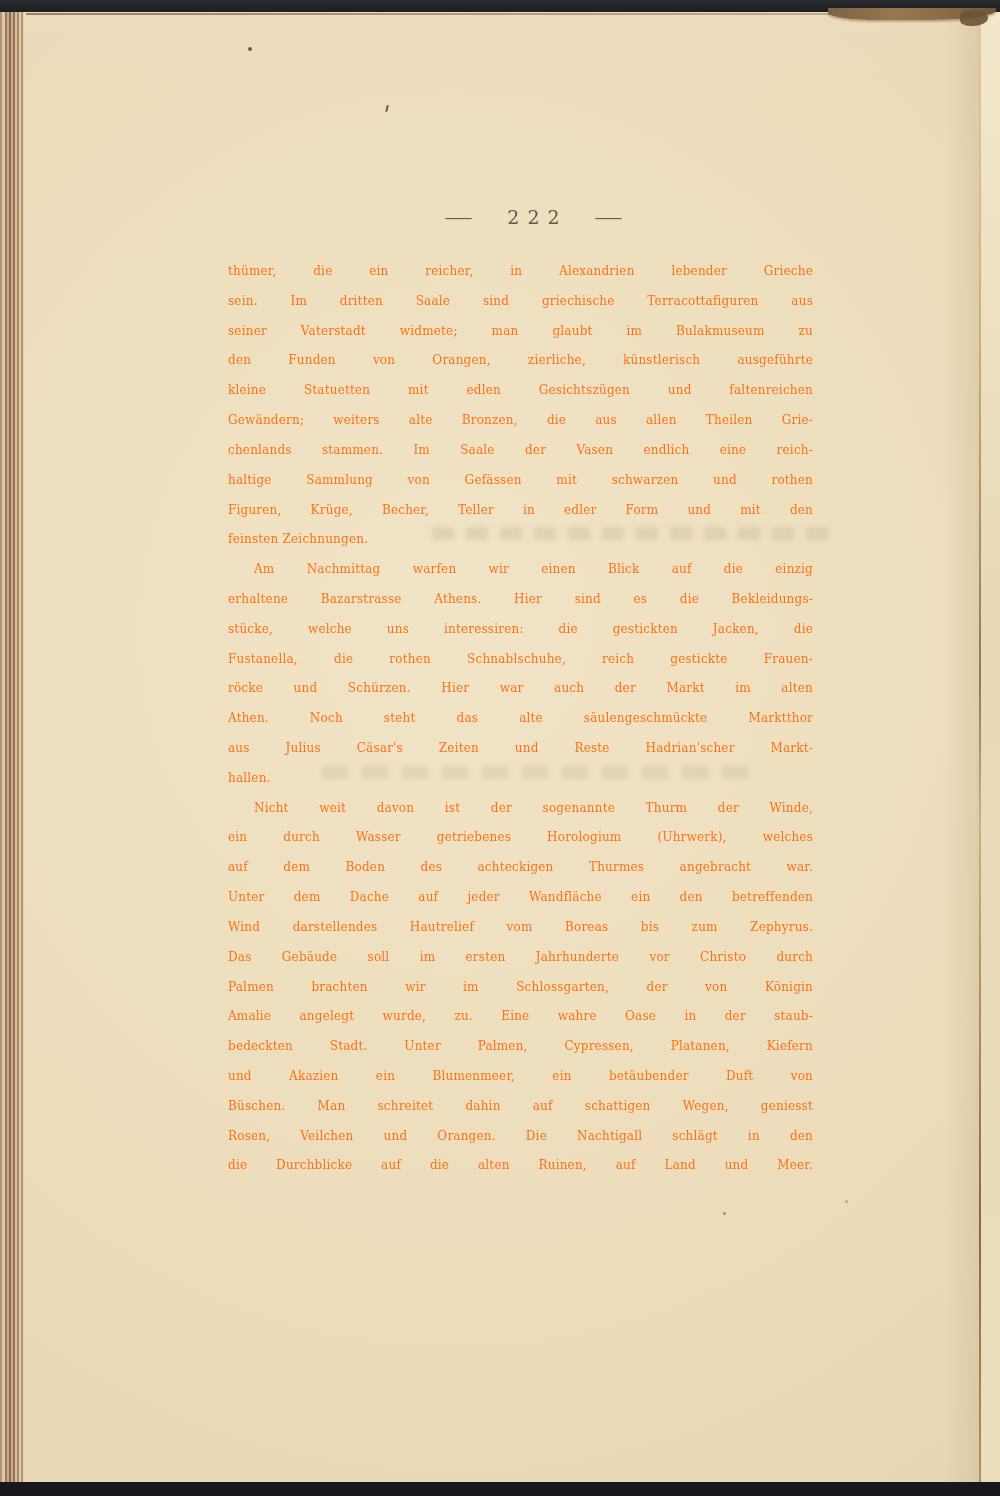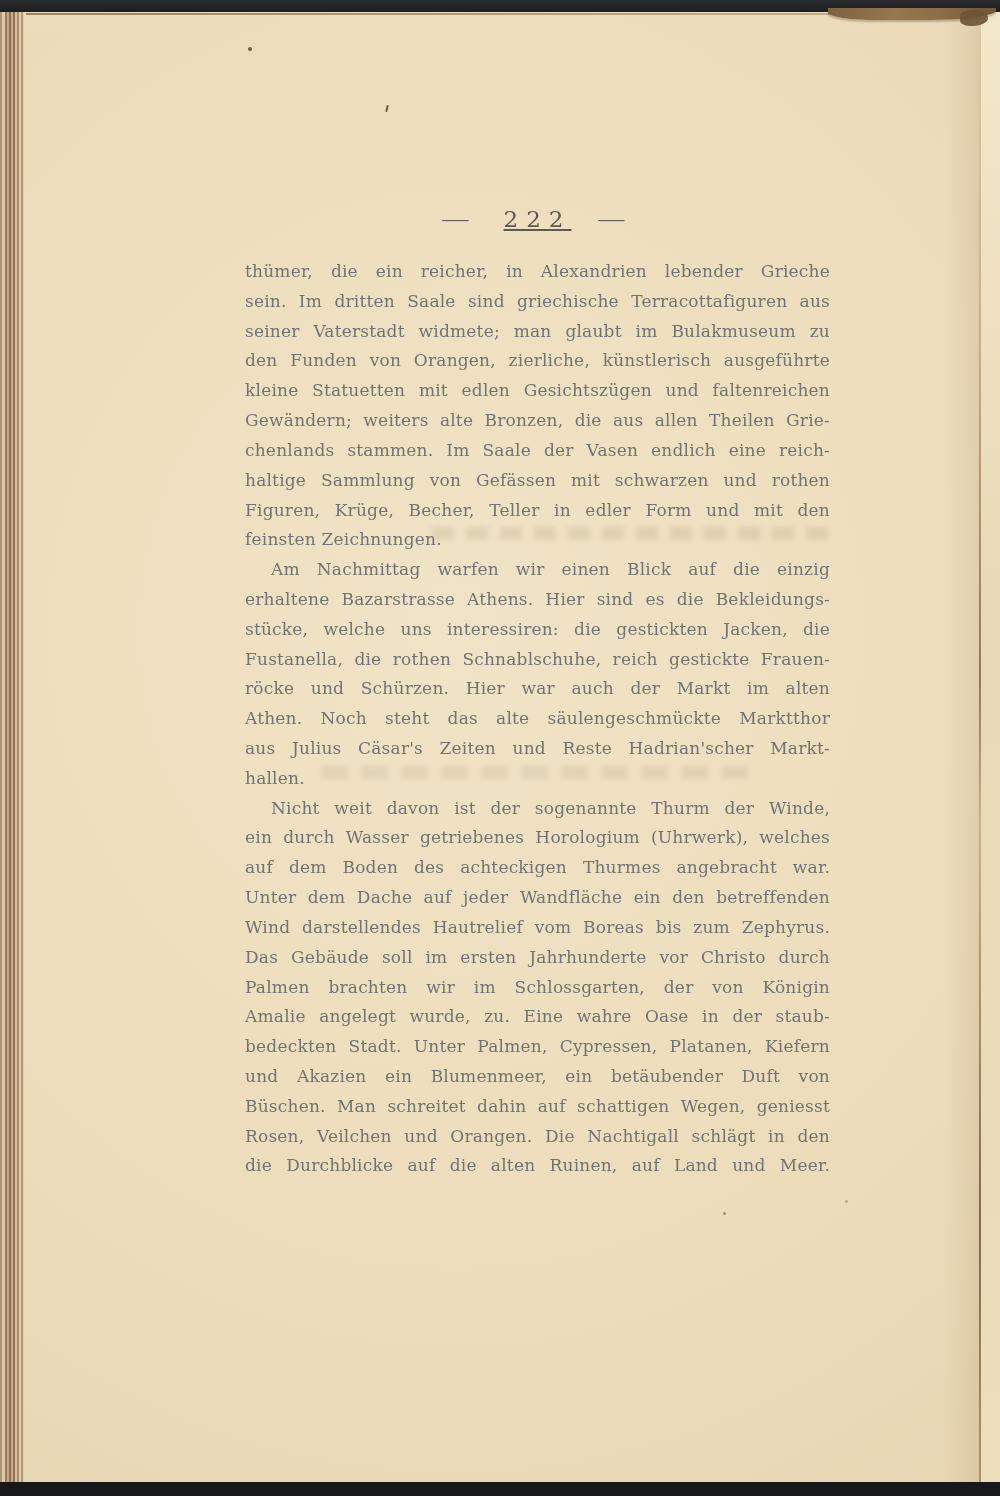--- a/index.html
+++ b/index.html
@@ -57,25 +57,25 @@
     position:absolute;bottom:0;left:0;width:1000px;height:15px;
     background:#17181b;box-shadow:0 -2px 3px rgba(60,45,25,.45);
   }
   
   .running-head{
     position:absolute;top:206px;left:241px;width:585px;
     display:flex;justify-content:center;align-items:center;gap:40px;
     color:#5d5950;font-size:17px;
   }
   .running-head .dash{transform:scaleX(1.7);display:inline-block;}
-  .running-head .pagenum{letter-spacing:8px;margin-right:-8px;font-size:23px;text-decoration:underline;}
+  .running-head .pagenum{letter-spacing:8px;margin-right:-8px;font-size:19px;}
   .textblock{
-    position:absolute;left:245px;top:257px;width:585px;
-    font-size:17px;line-height:29.82px;letter-spacing:.2px;
-    color:#737373;
+    position:absolute;left:228px;top:257px;width:585px;
+    font-size:12px;line-height:29.82px;letter-spacing:.2px;
+    color:#f97316;
   }
   .ln{
     height:29.82px;
     text-align:justify;
     text-align-last:justify;
     -moz-text-align-last:justify;
   }
   .ln.end{text-align-last:left;-moz-text-align-last:left;}
   .ln.ind{text-indent:26px;}
   

